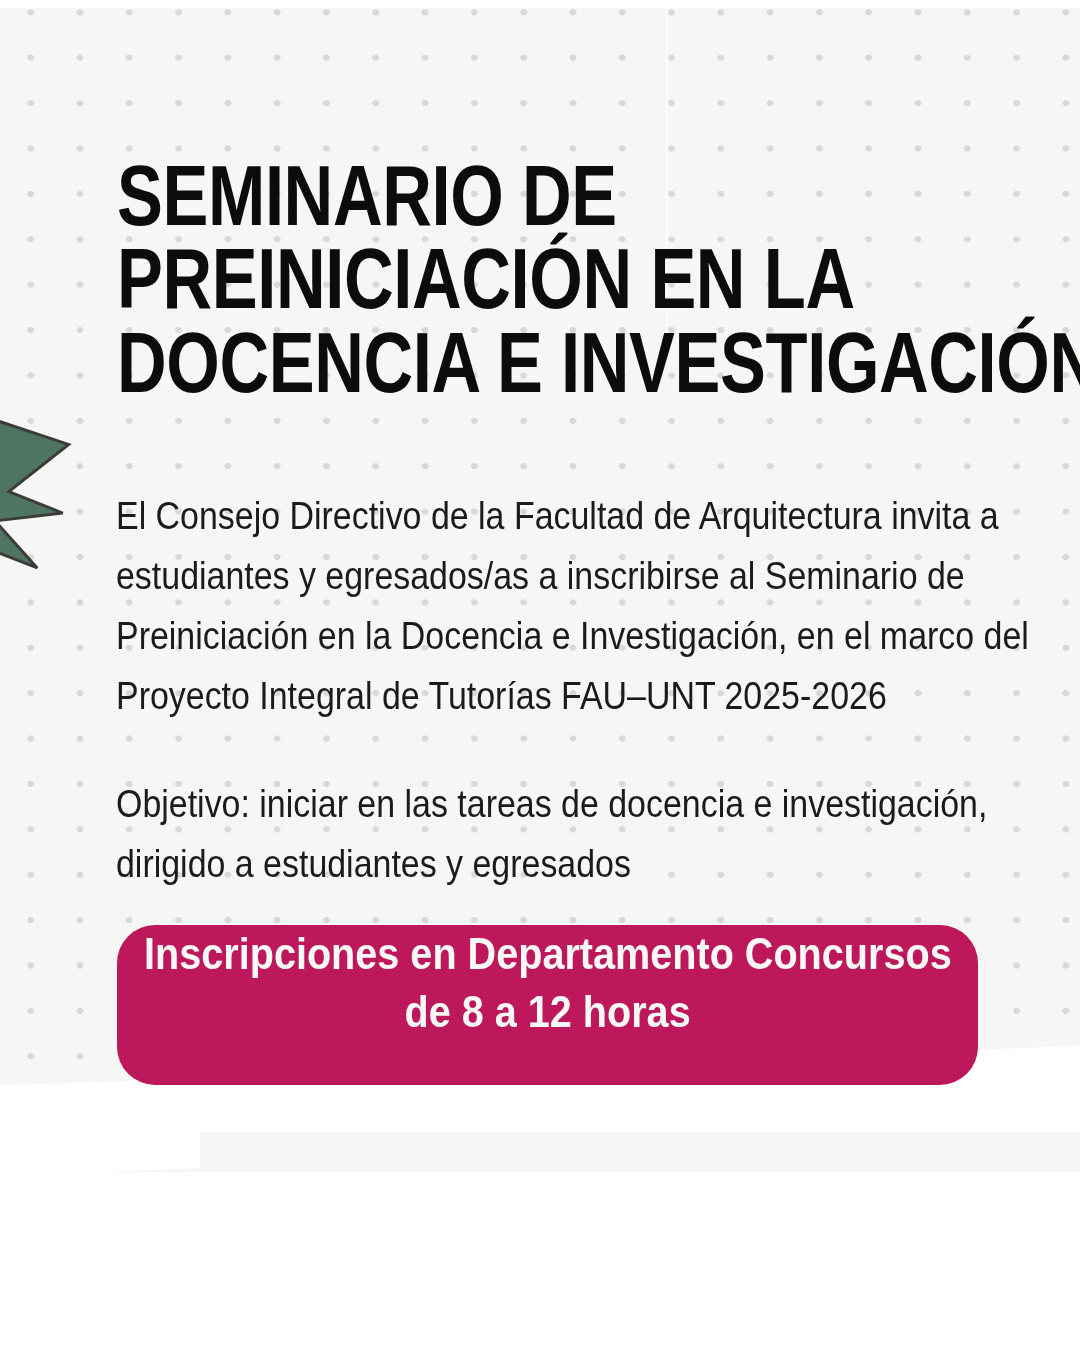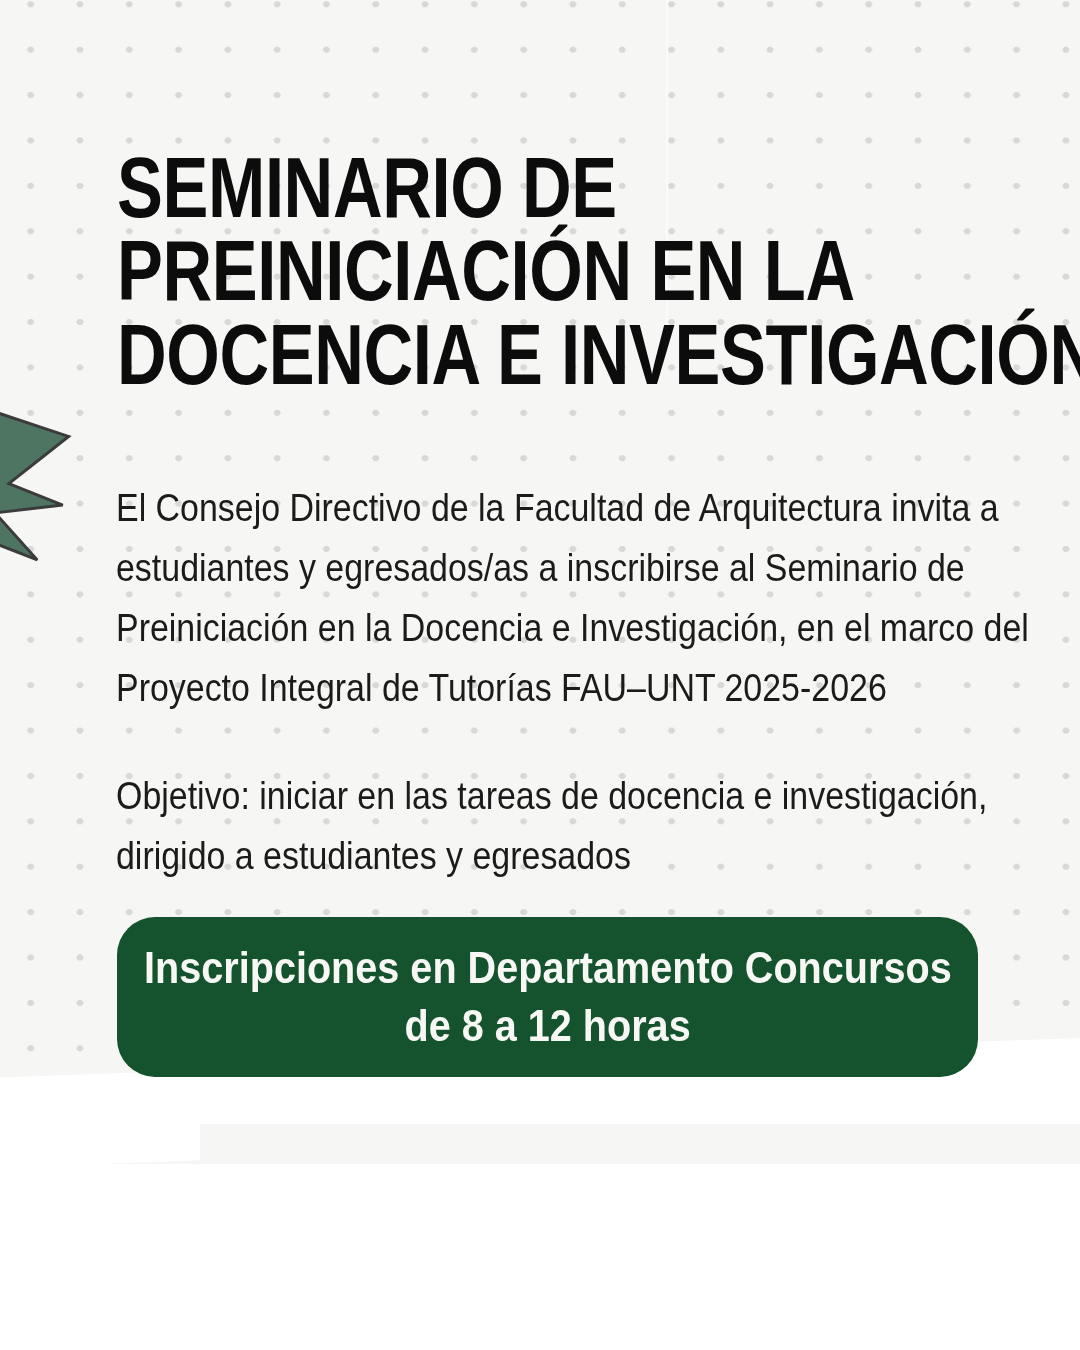--- a/index.html
+++ b/index.html
@@ -9,20 +9,21 @@
   }
   body {
     font-family: "Liberation Sans", sans-serif;
   }
   .poster {
     position: relative;
     width: 1080px;
     height: 1164px;
     overflow: hidden;
     background-color: #f6f6f4;
+    margin-top: 8px;
   }
   
   .dot-grid {
     position: absolute;
     inset: 0;
     background-image: radial-gradient(#d8d8d6 3.4px, transparent 3.6px);
     background-size: 49.3px 45.4px;
     background-position: 6px 27px;
     z-index: 0;
   }
@@ -112,26 +113,25 @@
   }
   .para .pline { display: block; }
   .para.second { margin-top: 48px; }
 
   .banner {
     position: absolute;
     left: 117px;
     top: 917px;
     width: 861px;
     height: 160px;
-    background: #14532d;
+    background: #be185d;
     border-radius: 38px;
     display: flex;
     flex-direction: column;
     align-items: center;
-    justify-content: center;
     z-index: 3;
   }
   .banner-line {
     font-family: "Liberation Sans Narrow", "Liberation Sans", sans-serif;
     font-weight: 700;
     font-size: 45px;
     line-height: 1.28;
     color: #f7f7f4;
     letter-spacing: 0px;
     transform: scaleX(0.88);

